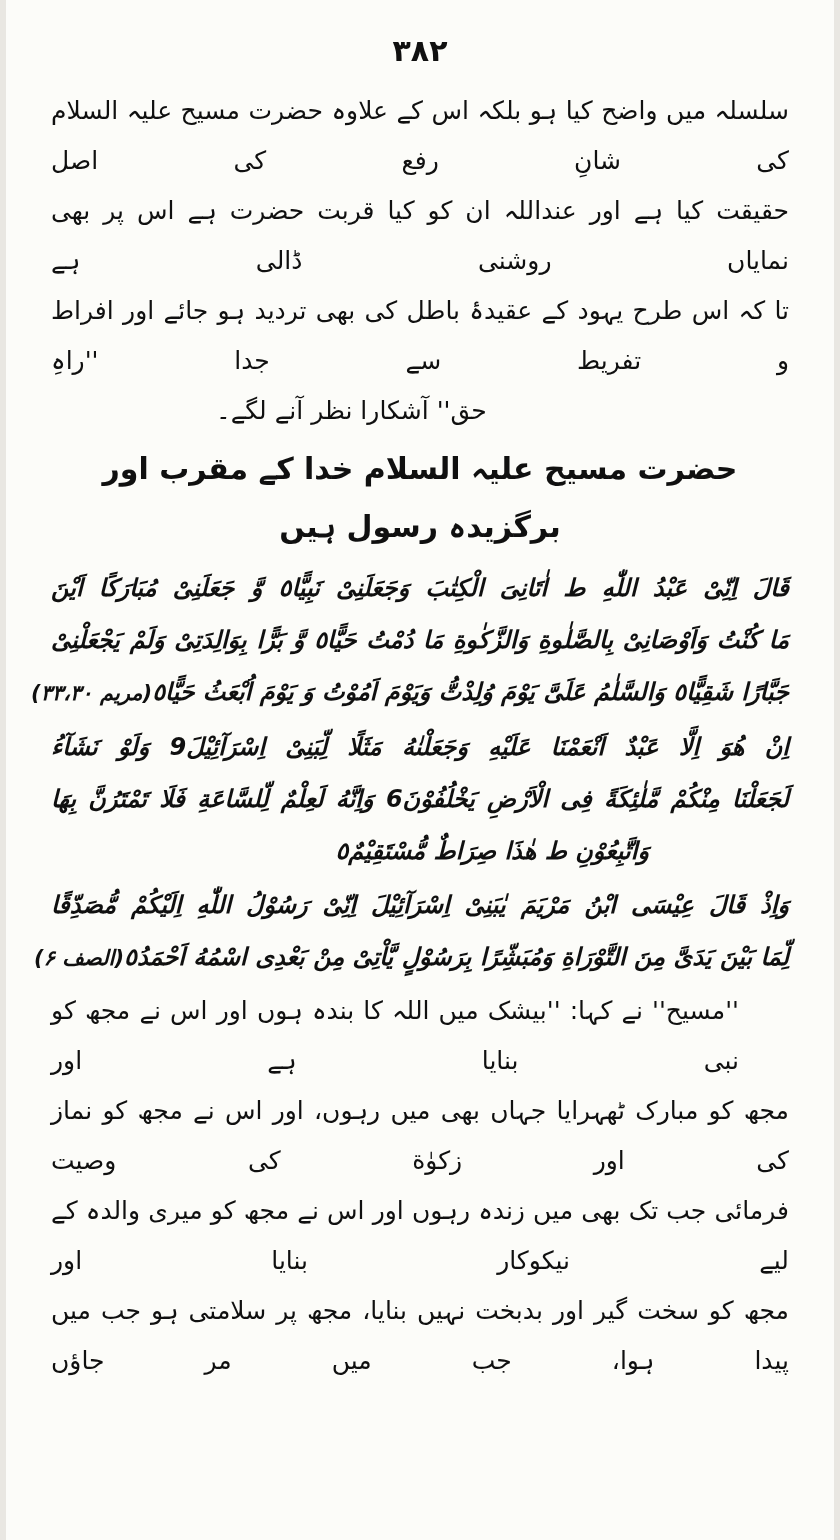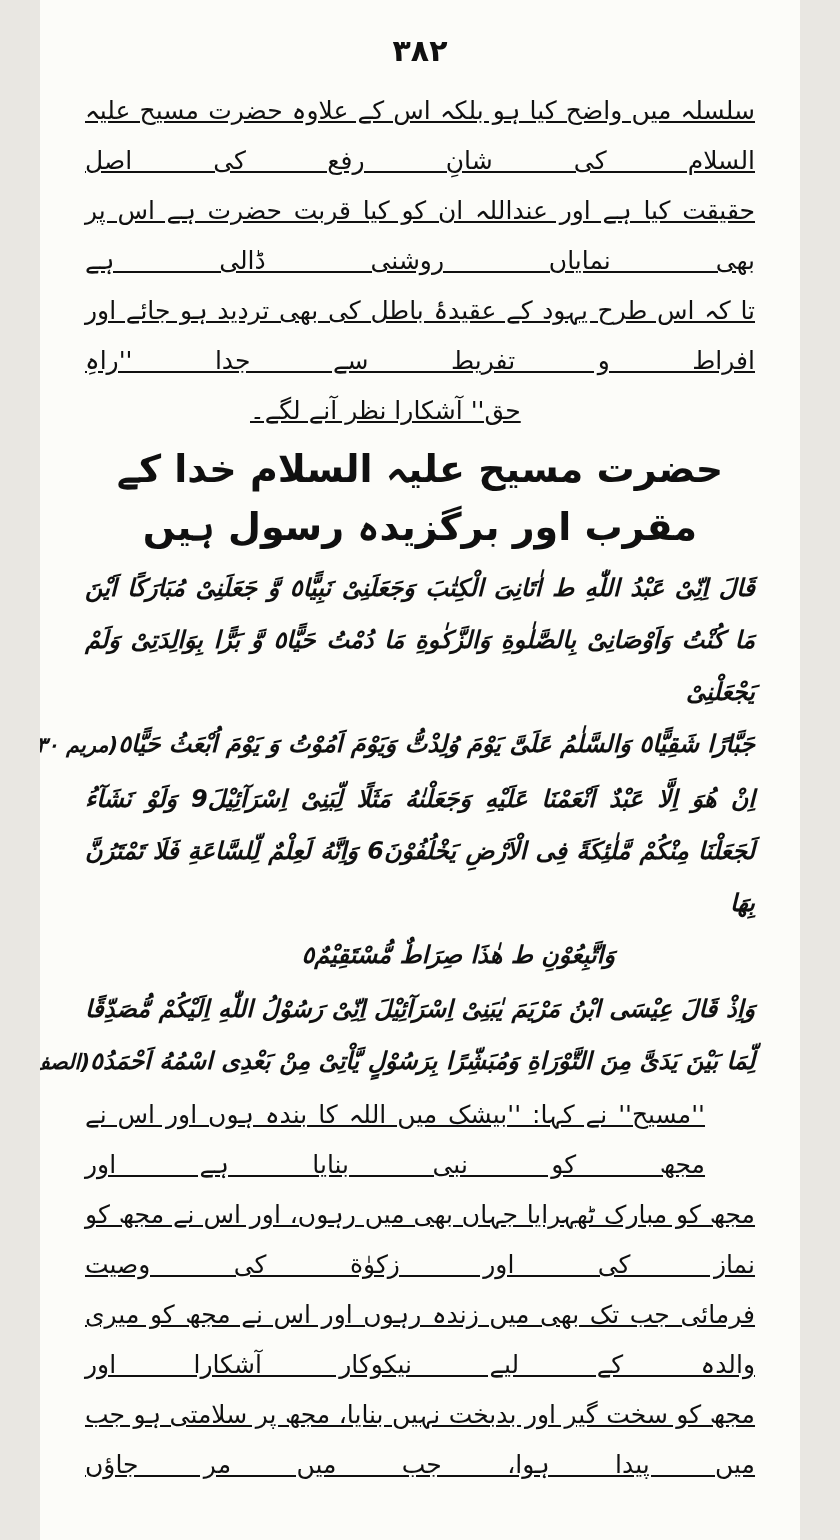--- a/index.html
+++ b/index.html
@@ -1,35 +1,35 @@
 <!DOCTYPE html>
 <html lang="ur"><head>
 <meta charset="utf-8">
 <style>
   html,body{margin:0;padding:0;background:#e9e7e2;}
   .page{
     position:relative;
-    width:760px;height:1540px;
+    width:828px;height:1540px;
     margin:0 auto;
     background:#fcfcf9;
     color:#101010;
     direction:rtl;
     overflow:hidden;
     box-sizing:border-box;
     padding:30px 45px 12px 45px;
     font-family:"DejaVu Sans",sans-serif;
   }
   .pageno{
     text-align:center;
     font-size:30px;
     font-weight:bold;
     line-height:42px;
   }
   .pageno.top{margin-bottom:14px;}
-  .para{margin:0;text-decoration:underline;}
+  .para{margin:0;}
   
   .u{
     font-size:25px;
     line-height:50px;
     white-space:nowrap;
   }
   .jl{ 
     white-space:normal;
     text-align:justify;
     text-align-last:justify;
@@ -52,21 +52,21 @@
   .refline .vtext{white-space:nowrap;}
   .ref{
     font-size:21px;
     font-weight:bold;
     white-space:nowrap;
   }
   .refline.inset{padding-right:140px;padding-left:55px;}
   h1,h2{
     margin:4px 0 6px 0;
     text-align:center;
-    font-size:38px;
+    font-size:30px;
     font-weight:bold;
     line-height:58px;
   }
 </style>
 </head>
 <body>
 
 <div class="page">
 
   <div class="pageno top">۳۸۲</div>
@@ -101,18 +101,18 @@
     <div class="a jl">وَاِذْ قَالَ عِیْسَی ابْنُ مَرْیَمَ یٰبَنِیْ اِسْرَآئِیْلَ اِنِّیْ رَسُوْلُ اللّٰهِ اِلَیْکُمْ مُّصَدِّقًا</div>
     <div class="a refline">
       <span class="vtext">لِّمَا بَیْنَ یَدَیَّ مِنَ التَّوْرَاةِ وَمُبَشِّرًا بِرَسُوْلٍ یَّاْتِیْ مِنْ بَعْدِی اسْمُهُ اَحْمَدُ٥</span>
       <span class="ref">(الصف ۶)</span>
     </div>
   </section>
 
   <section class="para">
     <div class="u jl pind">''مسیح'' نے کہا: ''بیشک میں اللہ کا بندہ ہوں اور اس نے مجھ کو نبی بنایا ہے اور</div>
     <div class="u jl">مجھ کو مبارک ٹھہرایا جہاں بھی میں رہوں، اور اس نے مجھ کو نماز کی اور زکوٰة کی وصیت</div>
-    <div class="u jl">فرمائی جب تک بھی میں زندہ رہوں اور اس نے مجھ کو میری والدہ کے لیے نیکوکار آشکارا اور</div>
+    <div class="u jl">فرمائی جب تک بھی میں زندہ رہوں اور اس نے مجھ کو میری والدہ کے لیے نیکوکار بنایا اور</div>
     <div class="u jl">مجھ کو سخت گیر اور بدبخت نہیں بنایا، مجھ پر سلامتی ہو جب میں پیدا ہوا، جب میں مر جاؤں</div>
 
   </section>
 
 </div>
 
 </body></html>

